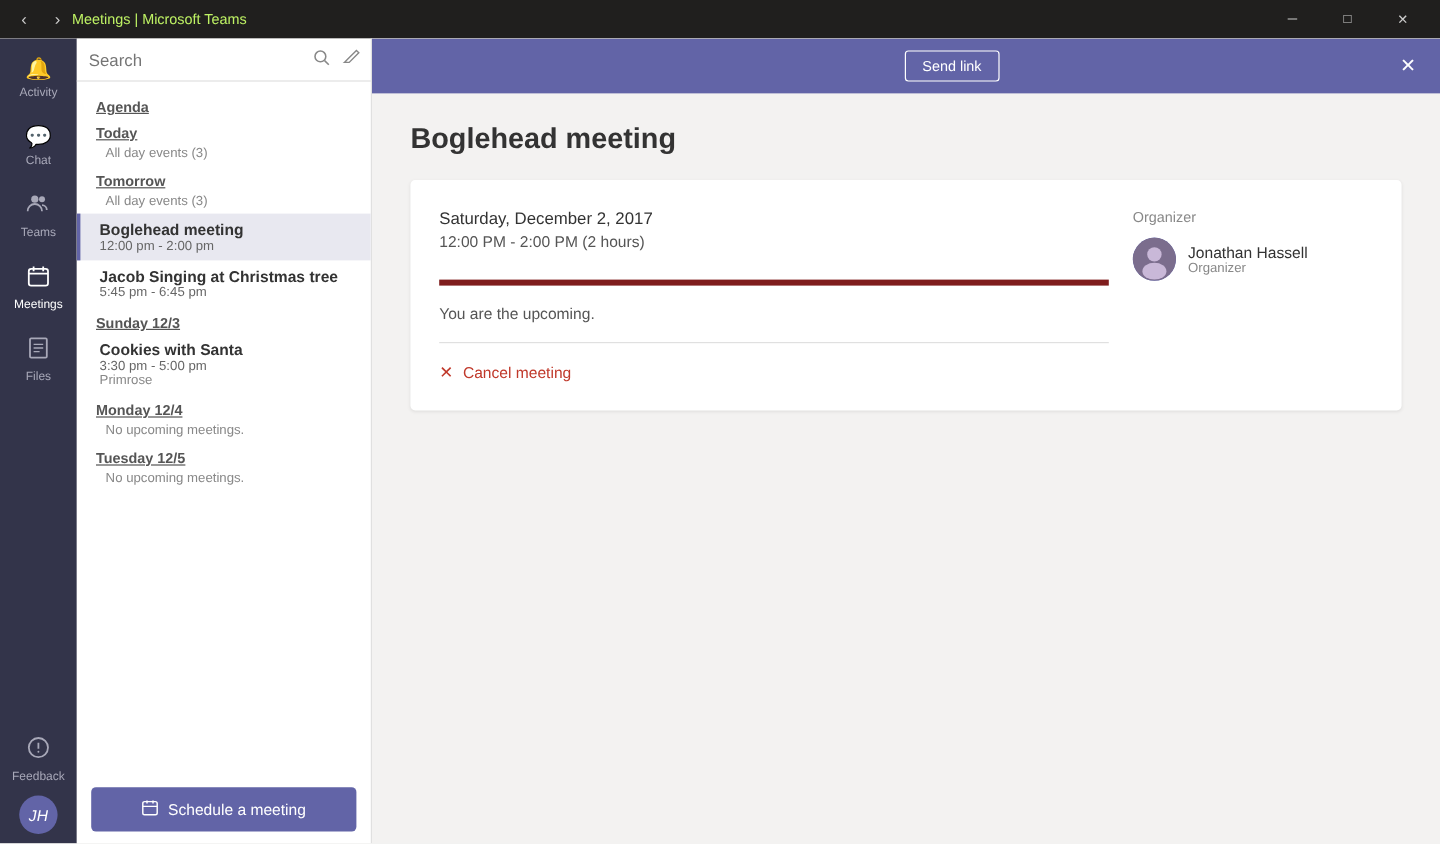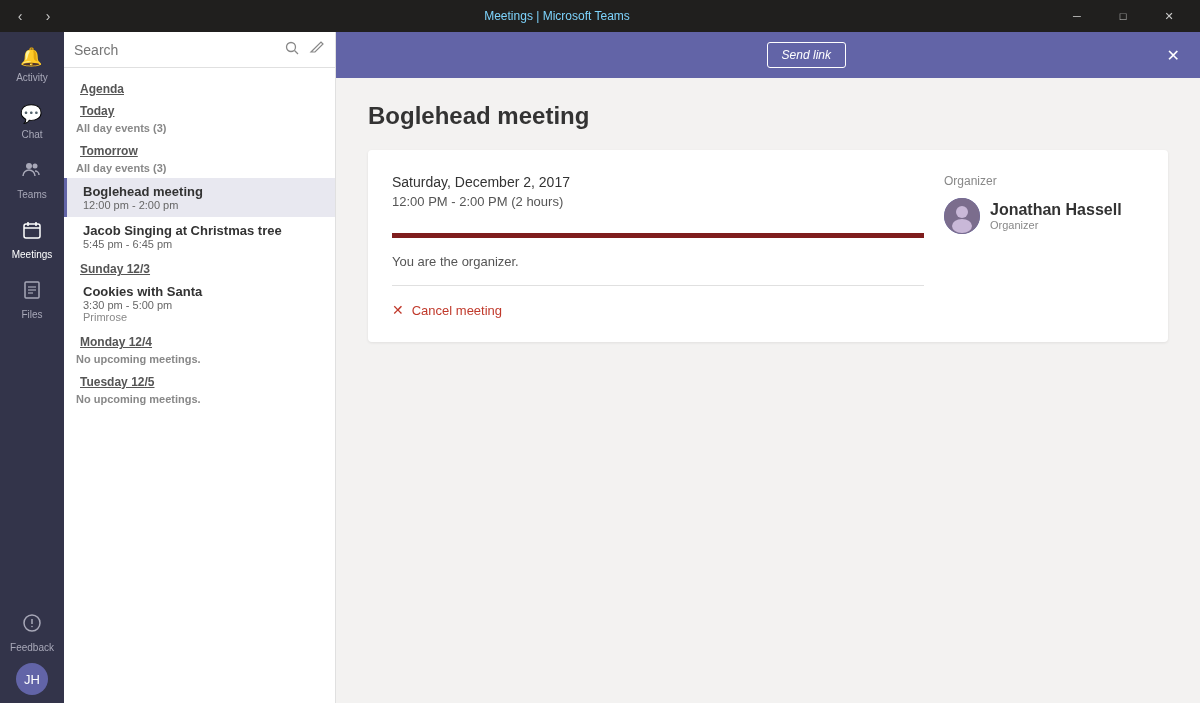--- a/index.html
+++ b/index.html
@@ -13,21 +13,21 @@
       align-items: center;
       justify-content: space-between;
       padding: 0 8px;
       flex-shrink: 0;
     }
     .titlebar-nav { display: flex; gap: 4px; }
     .titlebar-nav button {
       background: none; border: none; color: #ccc; cursor: pointer;
       width: 24px; height: 24px; font-size: 14px; display: flex; align-items: center; justify-content: center;
     }
-    .titlebar-title { color: #7dd3fc; font-size: 12px; flex: 1; text-align: center; }
+    .titlebar-title { color: #bef264; font-size: 12px; flex: 1; }
     .titlebar-controls { display: flex; gap: 0; }
     .titlebar-controls button {
       background: none; border: none; color: #ccc; cursor: pointer;
       width: 46px; height: 32px; font-size: 11px; display: flex; align-items: center; justify-content: center;
     }
 
     
     .app-body {
       display: flex;
       flex: 1;
@@ -63,25 +63,26 @@
       width: 100%;
       display: flex;
       flex-direction: column;
       align-items: center;
       padding-bottom: 8px;
     }
     .nav-avatar {
       width: 32px; height: 32px; border-radius: 50%; background: #6264a7;
       display: flex; align-items: center; justify-content: center; color: #fff; font-size: 13px; cursor: pointer;
       overflow: hidden;
+      font-style: italic;
     }
 
     
     .meetings-panel {
-      width: 272px;
+      width: 246px;
       background: #fff;
       display: flex;
       flex-direction: column;
       flex-shrink: 0;
       border-right: 1px solid #e0e0e0;
     }
     .search-bar {
       display: flex;
       align-items: center;
       padding: 8px 10px;
@@ -105,24 +106,23 @@
       padding: 8px 0;
     }
     .day-header {
       padding: 6px 16px 2px 16px;
       font-size: 12px;
       color: #555;
       font-weight: 600;
       text-decoration: underline;
     }
     .all-day-events {
-      padding: 2px 16px 4px 12px;
+      padding: 2px 16px 4px 24px;
       font-size: 11px;
       color: #888;
-      font-weight: bold;
     }
     .meeting-item {
       padding: 6px 16px;
       cursor: pointer;
       border-left: 3px solid transparent;
     }
     .meeting-item.selected {
       background: #e8e8f0;
       border-left: 3px solid #6264a7;
     }
@@ -178,21 +178,20 @@
     }
     .banner-text { flex: 1; text-align: center; }
     .send-link-btn {
       background: none;
       border: 1px solid #fff;
       color: #fff;
       padding: 5px 14px;
       border-radius: 3px;
       cursor: pointer;
       font-size: 12px;
-      font-style: italic;
     }
     .banner-close {
       background: none; border: none; color: #fff; cursor: pointer; font-size: 16px; margin-left: 10px;
     }
 
     
     .meeting-detail {
       flex: 1;
       padding: 24px 32px;
       overflow-y: auto;
@@ -259,21 +258,21 @@
       display: flex;
       align-items: center;
       gap: 10px;
     }
     .organizer-avatar {
       width: 36px; height: 36px; border-radius: 50%;
       background: #6264a7;
       display: flex; align-items: center; justify-content: center;
       color: #fff; font-size: 14px; overflow: hidden; flex-shrink: 0;
     }
-    .organizer-name { font-size: 16px; font-weight: 700; color: #333; }
+    .organizer-name { font-size: 13px; font-weight: 400; color: #333; }
     .organizer-role { font-size: 11px; color: #888; }
 
     
     .agenda-list::-webkit-scrollbar { width: 4px; }
     .agenda-list::-webkit-scrollbar-thumb { background: #ccc; border-radius: 2px; }
   </style>
 </head>
 <body>
 
 <div class="titlebar">
@@ -393,40 +392,51 @@
         <div class="meeting-location">Primrose</div>
       </div>
 
       <div class="day-header">Monday 12/4</div>
       <div class="all-day-events">No upcoming meetings.</div>
 
       <div class="day-header">Tuesday 12/5</div>
       <div class="all-day-events">No upcoming meetings.</div>
     </div>
 
+    <button class="schedule-btn">
+      <span>
+        <svg width="14" height="14" viewBox="0 0 14 14" fill="none">
+          <rect x="1" y="2" width="12" height="11" rx="1.5" stroke="#fff" stroke-width="1.2" fill="none"></rect>
+          <line x1="1" y1="6" x2="13" y2="6" stroke="#fff" stroke-width="1.2"></line>
+          <line x1="4.5" y1="1" x2="4.5" y2="3.5" stroke="#fff" stroke-width="1.2"></line>
+          <line x1="9.5" y1="1" x2="9.5" y2="3.5" stroke="#fff" stroke-width="1.2"></line>
+        </svg>
+      </span>
+      <span>Schedule a meeting</span>
+    </button>
   </div>
 
   <div class="main-content">
 
     <div class="banner">
       <span style="width:100px;"></span>
       <button class="send-link-btn">Send link</button>
       <button class="banner-close">✕</button>
     </div>
 
     <div class="meeting-detail">
       <div class="meeting-detail-title">Boglehead meeting</div>
 
       <div class="detail-card">
         <div class="detail-main-row">
           <div class="detail-left">
             <div class="detail-date-time">Saturday, December 2, 2017</div>
             <div class="detail-time-range">12:00 PM - 2:00 PM (2 hours)</div>
 
-            <div class="detail-organizer-info">You are the organizer.</div>
+            <div class="detail-organizer-info">You are the upcoming.</div>
 
             <button class="cancel-meeting-btn">
               <span class="cancel-icon">✕</span>
               <span>Cancel meeting</span>
             </button>
           </div>
 
           <div class="detail-right">
             <div class="organizer-section">
               <div class="organizer-label">Organizer</div>

